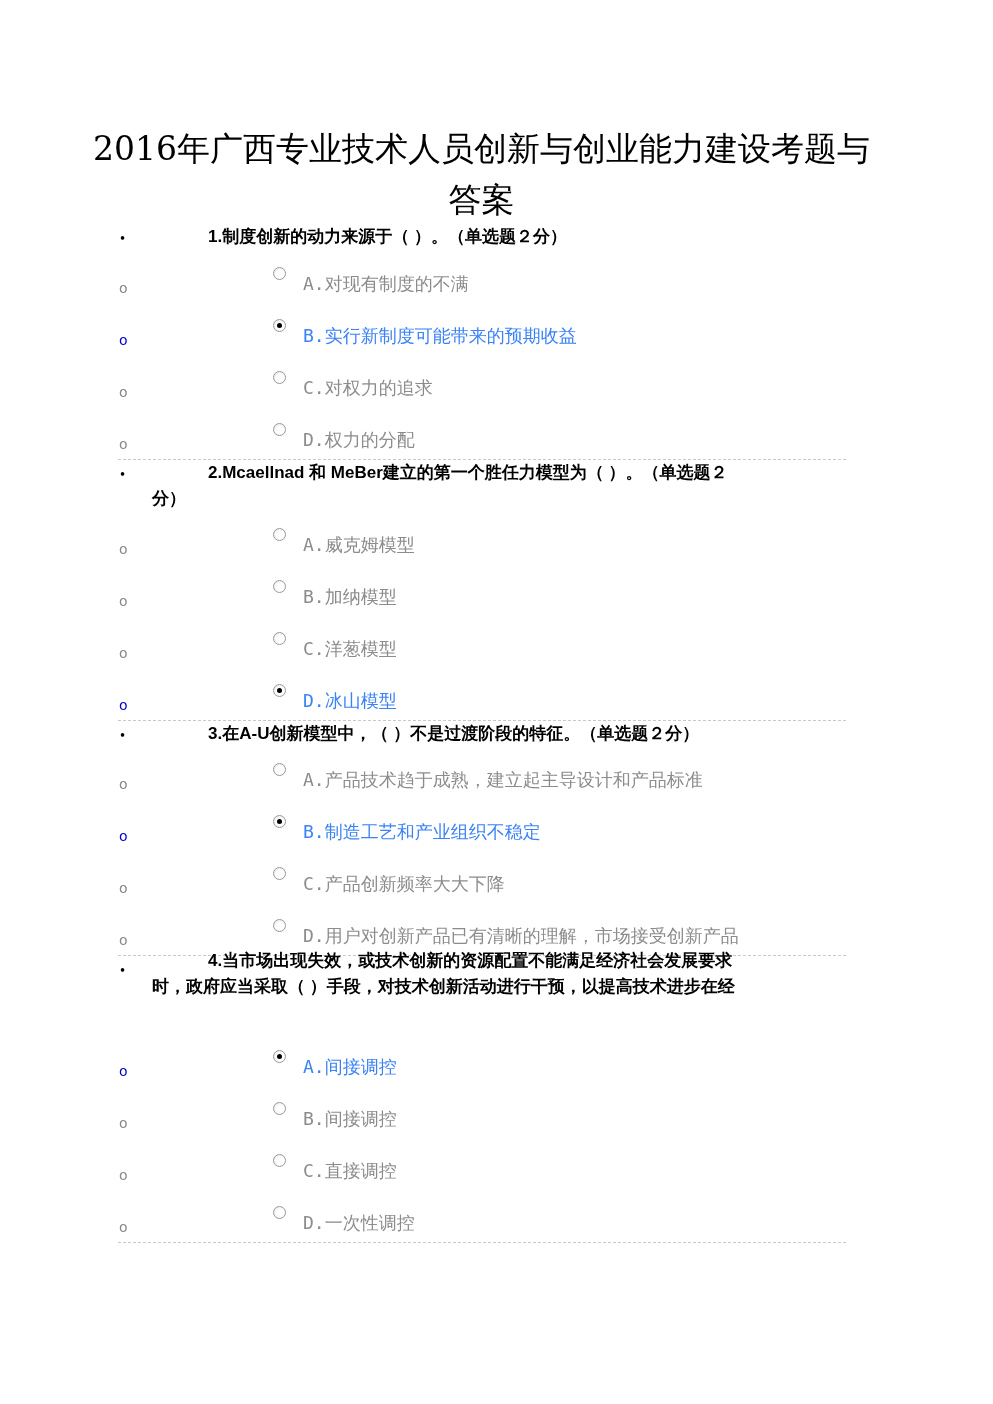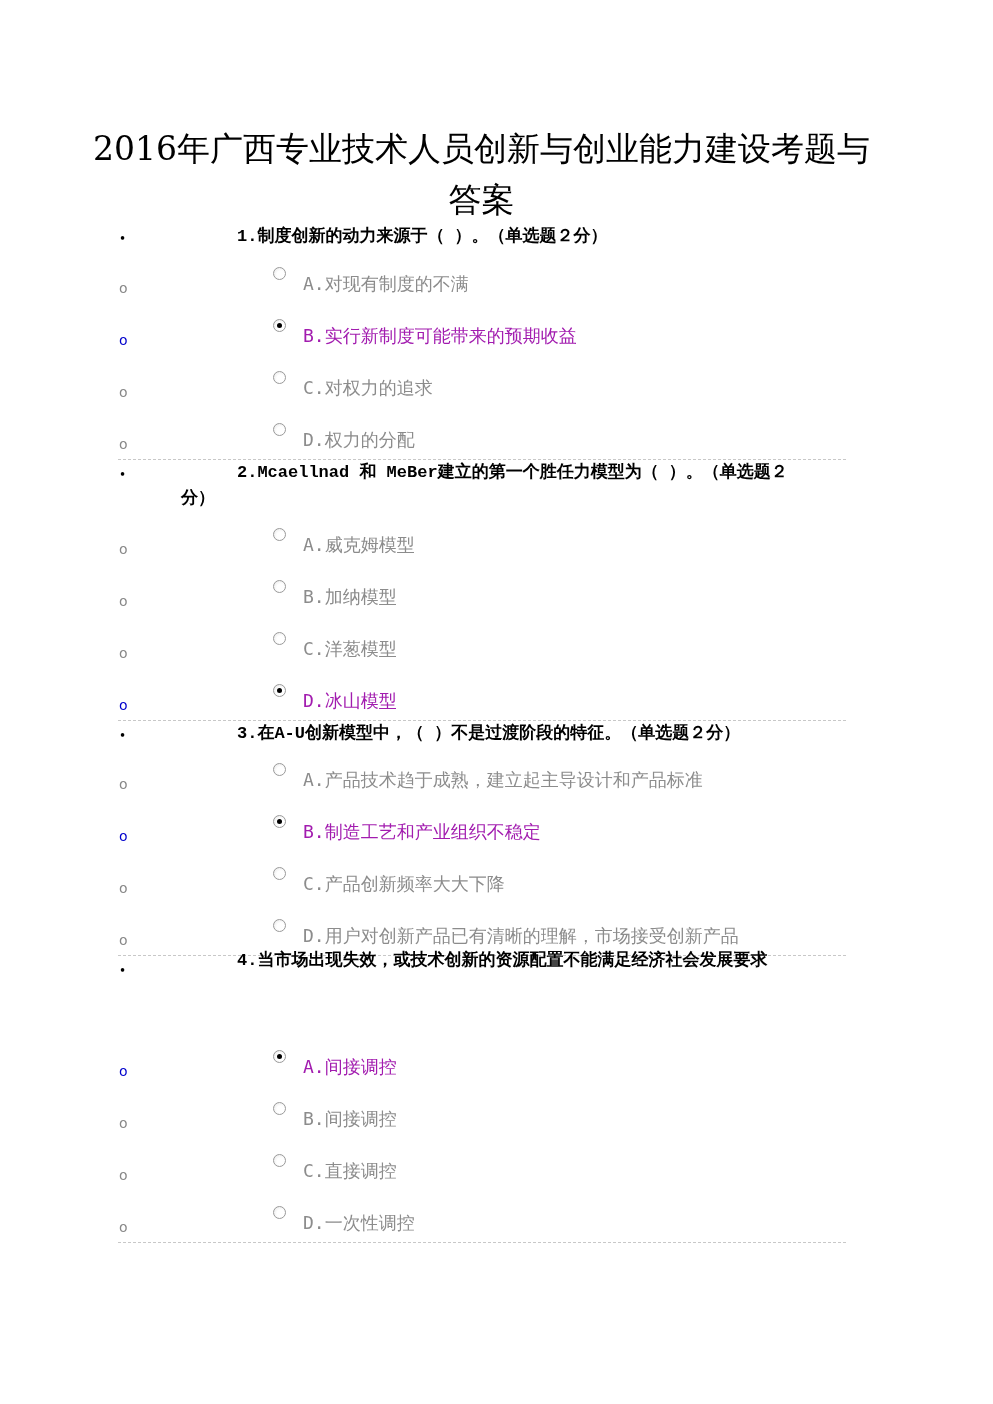--- a/index.html
+++ b/index.html
@@ -1,28 +1,28 @@
 <!DOCTYPE html>
 <html><head>
   <meta charset="utf-8">
   <style>
     html, body { margin: 0; padding: 0; background: #ffffff; }
     body { width: 993px; height: 1404px; position: relative; overflow: hidden; font-family: "DejaVu Serif", "Liberation Serif", serif; }
     .title { position: absolute; left: 0; width: 963px; text-align: center; font-size: 33px; color: #000; font-family: "DejaVu Serif", "Liberation Serif", serif; line-height: 1; }
     .title.l1 { top: 132px; }
     .title.l2 { top: 183px; }
     .q-bullet { position: absolute; left: 119px; font-size: 12px; color: #000; }
-    .q-text { position: absolute; left: 152px; width: 690px; font-size: 17px; font-weight: bold; color: #000; line-height: 26px; font-family: Liberation Mono, monospace; margin-left: 29px; }
+    .q-text { position: absolute; left: 152px; width: 690px; font-size: 17px; font-weight: bold; color: #000; line-height: 26px; font-family: Liberation Sans, sans-serif; }
     .q-text .indent { display: inline-block; width: 56px; }
     .opt-bullet { position: absolute; left: 119px; font-size: 14px; color: #888; font-family: "DejaVu Sans", sans-serif; }
     .opt-bullet.sel { color: #0000cc; }
     .radio { position: absolute; left: 273px; width: 13px; height: 13px; border-radius: 50%; border: 1px solid #9a9a9a; background: radial-gradient(circle at 60% 60%, #ffffff 40%, #e4e4e4 100%); box-sizing: border-box; }
     .radio.checked::after { content: ""; position: absolute; left: 3px; top: 3px; width: 5px; height: 5px; border-radius: 50%; background: #000; }
     .opt-text { position: absolute; left: 303px; font-size: 18px; color: #8c8c8c; font-family: "DejaVu Sans Mono", "Liberation Mono", monospace; line-height: 1; }
-    .opt-text.sel { color: #a21caf; }
+    .opt-text.sel { color: #3b82f6; }
     .divider { position: absolute; left: 118px; width: 728px; border-top: 1px dashed #c8c8c8; height: 0; }
   </style>
 </head>
 <body>
 
 <div class="title l1">2016年广西专业技术人员创新与创业能力建设考题与</div>
 <div class="title l2">答案</div>
 
 <div>
   <span class="q-bullet" style="top:232px">•</span>
@@ -85,21 +85,21 @@
   <span class="opt-text" style="top:875px">C.产品创新频率大大下降</span>
 
   <span class="opt-bullet" style="top:932px">o</span>
   <span class="radio" style="top:919px"></span>
   <span class="opt-text" style="top:927px">D.用户对创新产品已有清晰的理解，市场接受创新产品</span>
 </div>
 <div class="divider" style="top:955px"></div>
 
 <div>
   <span class="q-bullet" style="top:964px">•</span>
-  <div class="q-text" style="top:948px"><span class="indent"></span><span>4.</span><span>当市场出现失效，或技术创新的资源配置不能满足经济社会发展要求</span><br><br></div>
+  <div class="q-text" style="top:948px"><span class="indent"></span><span>4.</span><span>当市场出现失效，或技术创新的资源配置不能满足经济社会发展要求</span><br><span>时，政府应当采取（ ）手段，对技术创新活动进行干预，以提高技术进步在经</span><br></div>
 
   <span class="opt-bullet sel" style="top:1063px">o</span>
   <span class="radio checked" style="top:1050px"></span>
   <span class="opt-text sel" style="top:1058px">A.间接调控</span>
 
   <span class="opt-bullet" style="top:1115px">o</span>
   <span class="radio" style="top:1102px"></span>
   <span class="opt-text" style="top:1110px">B.间接调控</span>
 
   <span class="opt-bullet" style="top:1167px">o</span>

